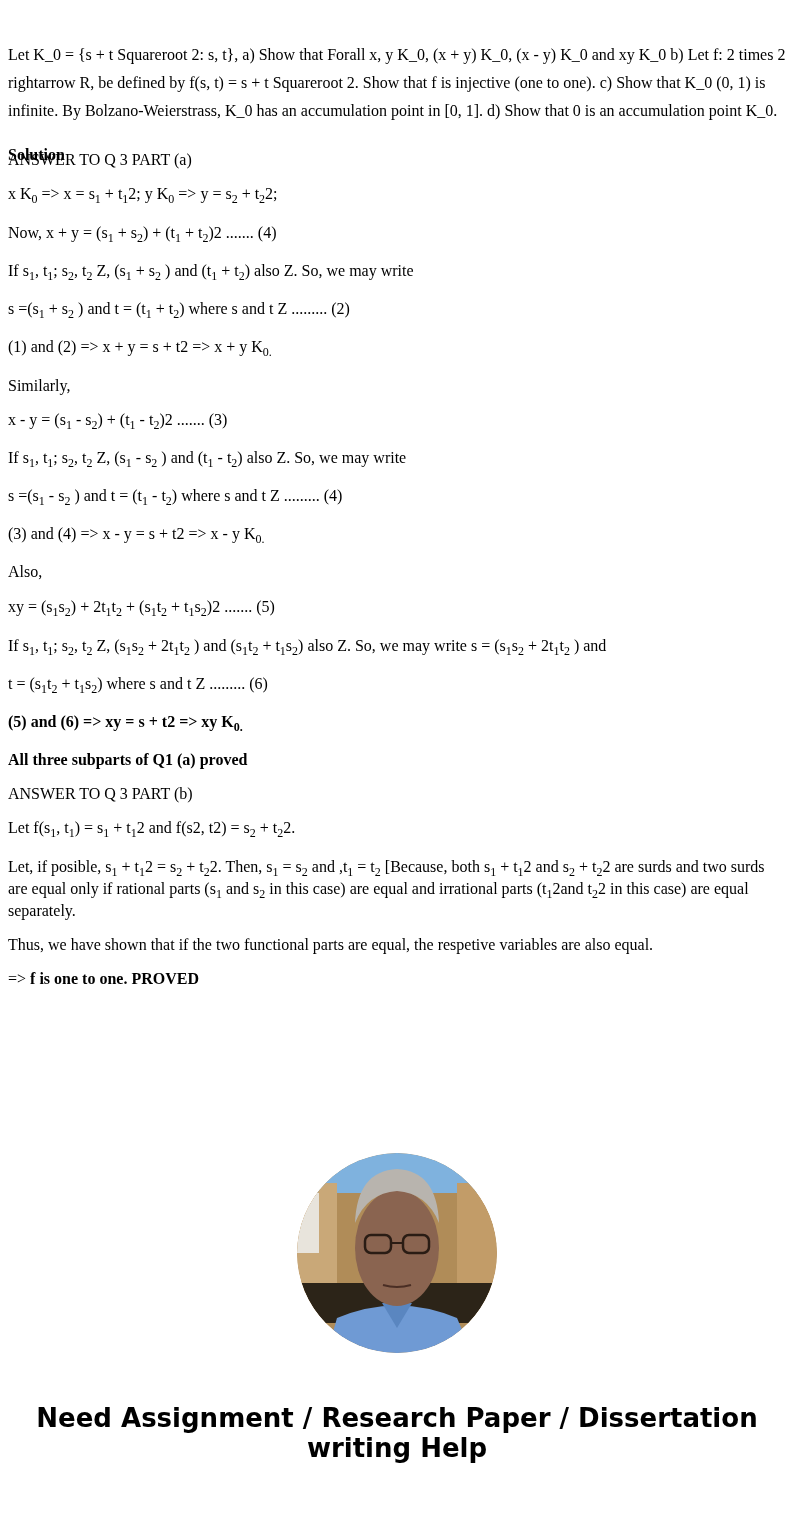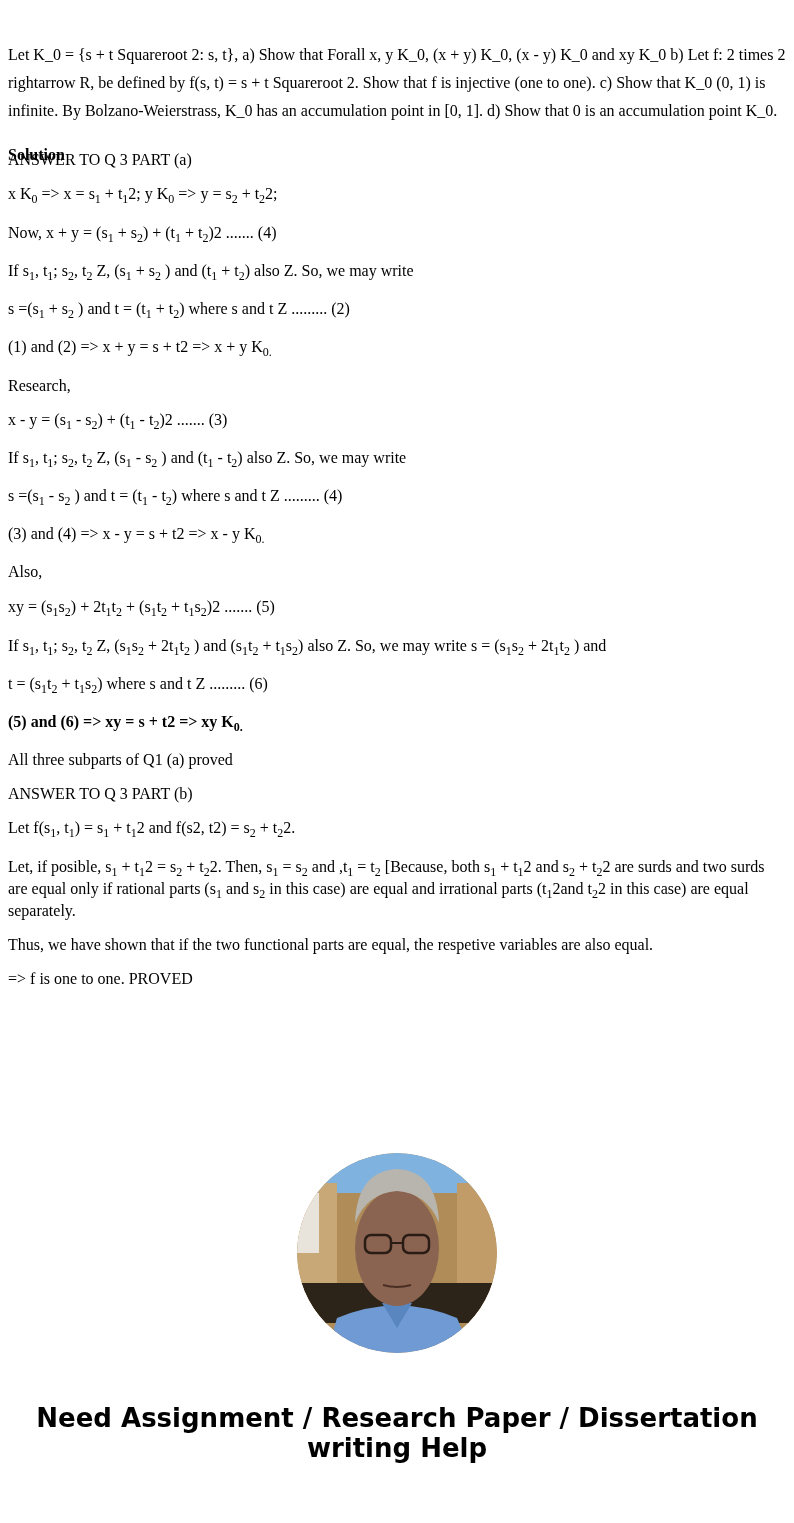--- a/index.html
+++ b/index.html
@@ -11,21 +11,21 @@
     font-family: "Liberation Serif", "DejaVu Serif", serif;
     color: #000000;
     font-size: 16px;
     line-height: 22px;
   }
   .page { position: absolute; left: 8px; top: 0; width: 778px; }
   .question { margin: 41px 0 0 0; line-height: 28px; }
   h3.solution { font-size: 16px; font-weight: bold; margin: 19px 0 0 0; line-height: 22px; }
   .ans p { margin: 0; }
   sub { font-size: 12px; line-height: 0; vertical-align: -4px; }
-  .bold { font-weight: normal; }
+  .bold { font-weight: bold; }
   .avatar-wrap {
     position: absolute; left: 297px; top: 1153px; width: 200px; height: 200px;
     border-radius: 50%; overflow: hidden;
   }
   .promo {
     position: absolute; left: 0; top: 1403px; width: 794px;
     text-align: center;
     font-family: "DejaVu Sans", sans-serif;
     font-weight: bold;
     font-size: 26px;
@@ -41,21 +41,21 @@
   <h3 class="solution">Solution</h3>
 </div>
 
 <div id="answers" class="ans">
     <p style="position: absolute; left: 8px; width: 778px; top: 149px;"><span>ANSWER TO Q 3 PART (a)</span></p>
     <p style="position: absolute; left: 8px; width: 778px; top: 183px;"><span>x K</span><sub>0</sub><span> =&gt; x = s</span><sub>1</sub><span> + t</span><sub>1</sub><span>2; y K</span><sub>0</sub><span> =&gt; y = s</span><sub>2</sub><span> + t</span><sub>2</sub><span>2;</span></p>
     <p style="position: absolute; left: 8px; width: 778px; top: 222px;"><span>Now, x + y = (s</span><sub>1</sub><span> + s</span><sub>2</sub><span>) + (t</span><sub>1</sub><span> +  t</span><sub>2</sub><span>)2 ....... (4)</span></p>
     <p style="position: absolute; left: 8px; width: 778px; top: 260px;"><span>If s</span><sub>1</sub><span>, t</span><sub>1</sub><span>; s</span><sub>2</sub><span>, t</span><sub>2</sub><span> Z, (s</span><sub>1</sub><span> + s</span><sub>2</sub><span> ) and (t</span><sub>1</sub><span> +  t</span><sub>2</sub><span>) also Z. So, we may write</span></p>
     <p style="position: absolute; left: 8px; width: 778px; top: 298px;"><span>s =(s</span><sub>1</sub><span> + s</span><sub>2</sub><span> ) and t = (t</span><sub>1</sub><span> +  t</span><sub>2</sub><span>) where s and t Z ......... (2)</span></p>
     <p style="position: absolute; left: 8px; width: 778px; top: 336px;"><span>(1) and (2) =&gt;  x + y = s + t2 =&gt; x + y K</span><sub>0.</sub></p>
-    <p style="position: absolute; left: 8px; width: 778px; top: 375px;"><span>Research,</span></p>
+    <p style="position: absolute; left: 8px; width: 778px; top: 375px;"><span>Similarly,</span></p>
     <p style="position: absolute; left: 8px; width: 778px; top: 409px;"><span>x - y = (s</span><sub>1</sub><span> - s</span><sub>2</sub><span>) + (t</span><sub>1</sub><span> - t</span><sub>2</sub><span>)2 ....... (3)</span></p>
     <p style="position: absolute; left: 8px; width: 778px; top: 447px;"><span>If s</span><sub>1</sub><span>, t</span><sub>1</sub><span>; s</span><sub>2</sub><span>, t</span><sub>2</sub><span> Z, (s</span><sub>1</sub><span> - s</span><sub>2</sub><span> ) and (t</span><sub>1</sub><span> - t</span><sub>2</sub><span>) also Z. So, we may write</span></p>
     <p style="position: absolute; left: 8px; width: 778px; top: 485px;"><span>s =(s</span><sub>1</sub><span> - s</span><sub>2</sub><span> ) and t = (t</span><sub>1</sub><span> - t</span><sub>2</sub><span>) where s and t Z ......... (4)</span></p>
     <p style="position: absolute; left: 8px; width: 778px; top: 523px;"><span>(3) and (4) =&gt;  x - y = s + t2 =&gt; x - y K</span><sub>0.</sub></p>
     <p style="position: absolute; left: 8px; width: 778px; top: 561px;"><span>Also,</span></p>
     <p style="position: absolute; left: 8px; width: 778px; top: 596px;"><span>xy = (s</span><sub>1</sub><span>s</span><sub>2</sub><span>) + 2t</span><sub>1</sub><span>t</span><sub>2</sub><span> + (s</span><sub>1</sub><span>t</span><sub>2</sub><span> + t</span><sub>1</sub><span>s</span><sub>2</sub><span>)2 ....... (5)</span></p>
     <p style="position: absolute; left: 8px; width: 778px; top: 635px;"><span>If s</span><sub>1</sub><span>, t</span><sub>1</sub><span>; s</span><sub>2</sub><span>, t</span><sub>2</sub><span> Z, (s</span><sub>1</sub><span>s</span><sub>2</sub><span> + 2t</span><sub>1</sub><span>t</span><sub>2</sub><span> ) and (s</span><sub>1</sub><span>t</span><sub>2</sub><span> + t</span><sub>1</sub><span>s</span><sub>2</sub><span>) also Z. So, we may write s = (s</span><sub>1</sub><span>s</span><sub>2</sub><span> + 2t</span><sub>1</sub><span>t</span><sub>2</sub><span> ) and</span></p>
     <p style="position: absolute; left: 8px; width: 778px; top: 673px;"><span>t = (s</span><sub>1</sub><span>t</span><sub>2</sub><span> + t</span><sub>1</sub><span>s</span><sub>2</sub><span>) where s and t Z ......... (6)</span></p>
     <p style="position: absolute; left: 8px; width: 778px; top: 711px; font-weight: bold;"><span>(5) and (6) =&gt;  xy = s + t2 =&gt; xy K</span><sub>0.</sub></p>
     <p class="bold" style="position: absolute; left: 8px; width: 778px; top: 749px;"><span>All three subparts of Q1 (a) proved</span></p>

